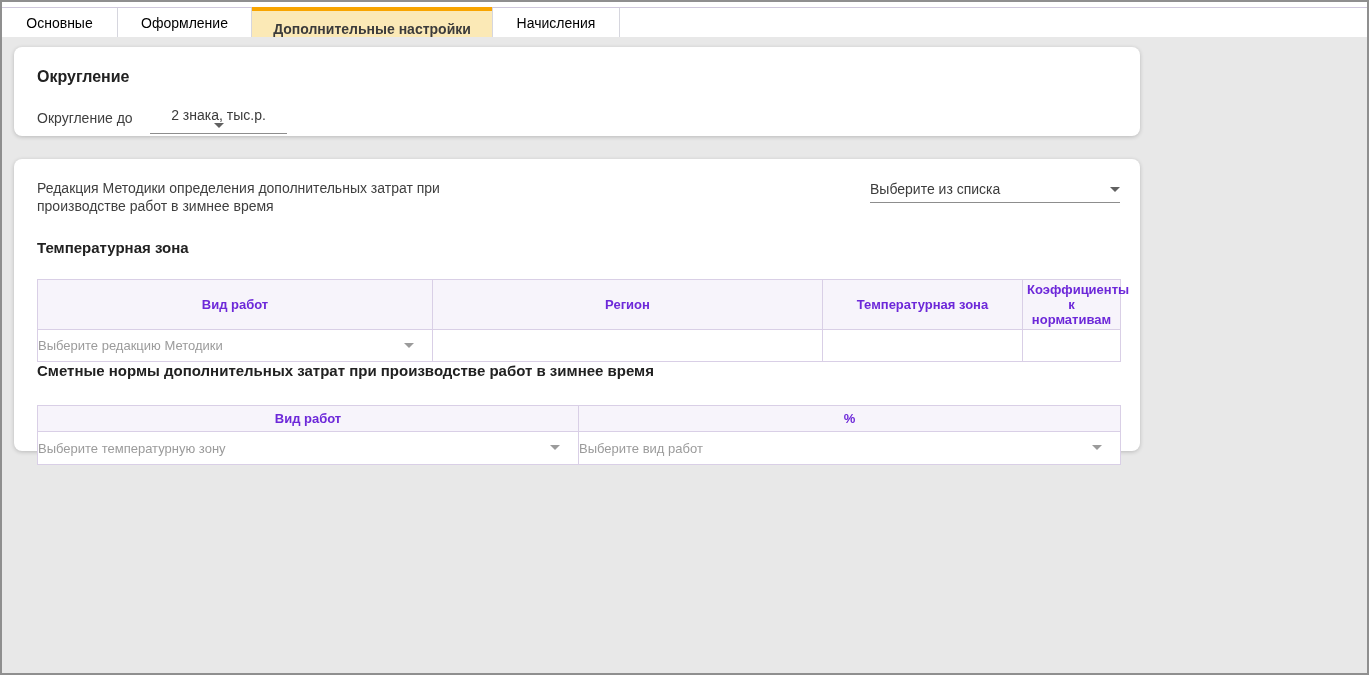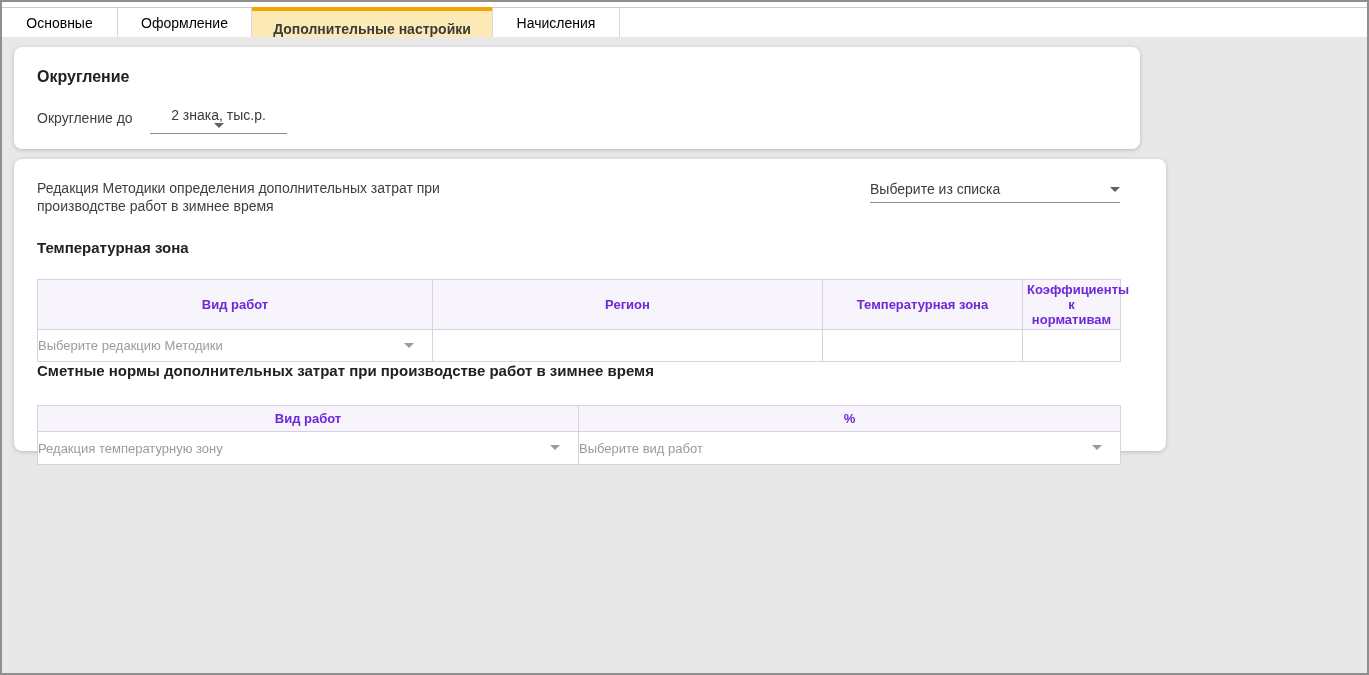--- a/index.html
+++ b/index.html
@@ -22,22 +22,22 @@
   .tab.active { background:var(--active-tab-bg,#fbe9b6); color:#3b3b3b; font-weight:bold;align-items:flex-end; }
   .tab.active::before {
     content:""; position:absolute; top:-1px; left:0; right:0; height:4px;
     background:var(--accent,#f8a400);
   }
   
   .card {
     position:absolute; left:12px; width:1126px; background:#ffffff;
     border-radius:8px; box-shadow:0 1px 4px rgba(0,0,0,0.20);
   }
-  .card-rounding { top:45px; height:102px; }
-  .card-winter { top:157px; height:292px;padding-left:26px; }
+  .card-rounding { top:45px; height:89px; }
+  .card-winter { top:157px; height:292px; }
   .card-title { position:absolute; font-size:16px; font-weight:bold; color:#212121; white-space:nowrap; }
   .section-title { position:absolute; font-size:15px; font-weight:bold; color:#212121; white-space:nowrap; }
   .plain-label { font-size:14px; color:#3f3f3f; }
   
   .mselect {
     position:absolute; box-sizing:border-box; border-bottom:1px solid #8d8d8d;
     display:flex; align-items:center; justify-content:space-between;
     font-size:14px; color:#3c3c3c; cursor:pointer; padding-bottom:5px;
   }
   .caret {
@@ -142,21 +142,21 @@
           <col style="width:542px;">
       </colgroup>
       <tbody>
           <tr>
         <th>Вид работ</th>
         <th>%</th>
       </tr>
       <tr>
         <td>
           <div class="cell-select">
-            <span>Редакция температурную зону</span>
+            <span>Выберите температурную зону</span>
             <span class="caret"></span>
           </div>
         </td>
         <td>
           <div class="cell-select">
             <span>Выберите вид работ</span>
             <span class="caret"></span>
           </div>
         </td>
       </tr>

